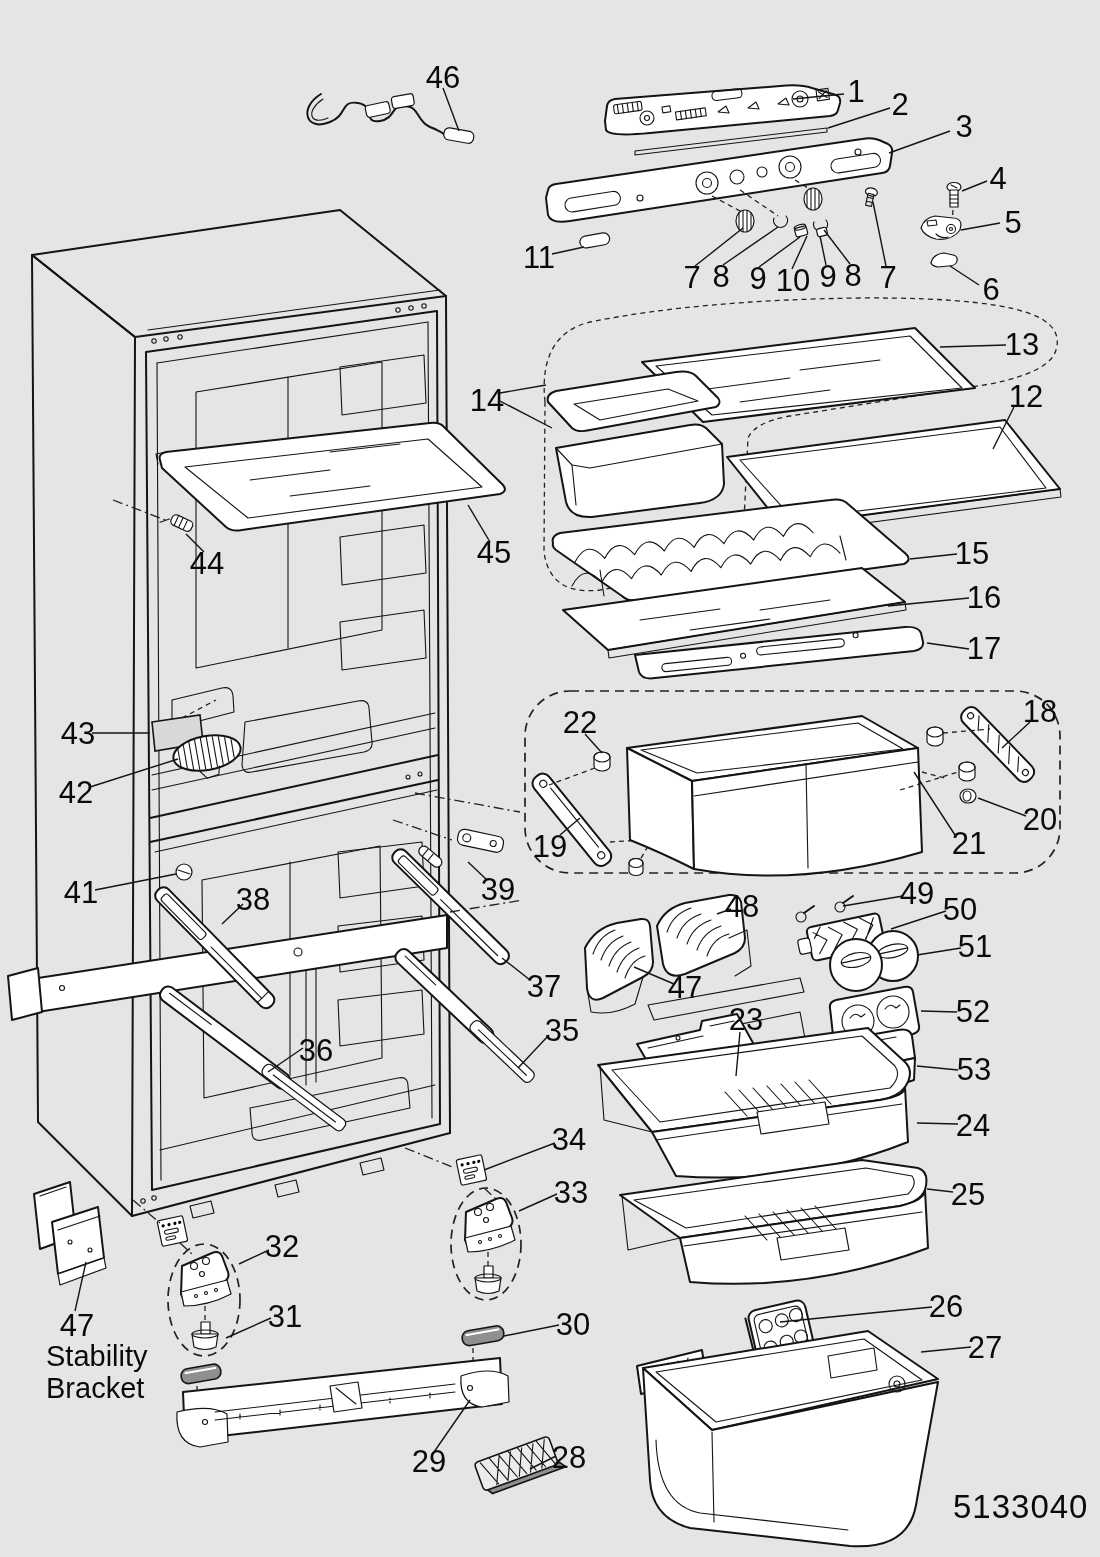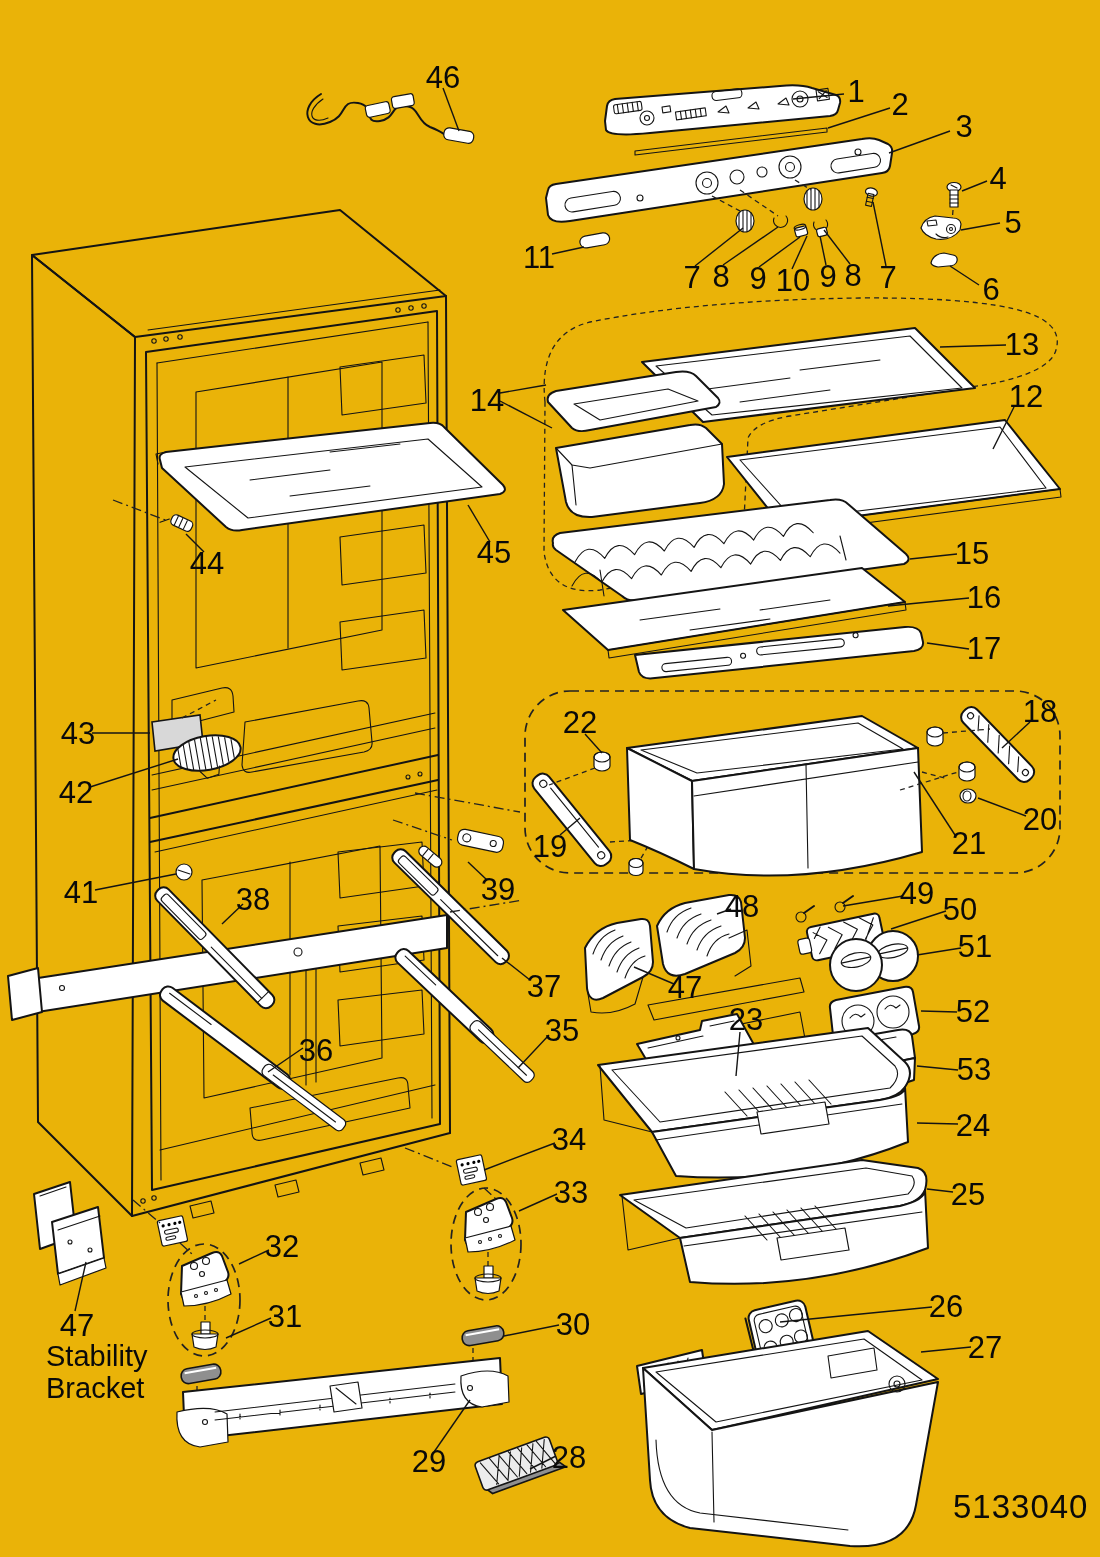--- a/index.html
+++ b/index.html
@@ -1,16 +1,16 @@
 <!DOCTYPE html>
 <html><head>
 <meta charset="utf-8">
 <style>
   html,body{margin:0;padding:0;background:#fff;}
-  .page{width:1100px;height:1557px;position:relative;background:#eab308;overflow:hidden;}
+  .page{width:1100px;height:1557px;position:relative;background:#e5e5e5;overflow:hidden;}
   svg{display:block;}
   .ln{fill:none;stroke:#141414;stroke-width:2;stroke-linejoin:round;stroke-linecap:round;}
   .thin{fill:none;stroke:#141414;stroke-width:1.1;stroke-linejoin:round;stroke-linecap:round;}
   .wfill{fill:#fff;stroke:#141414;stroke-width:2;stroke-linejoin:round;}
   .wfill-thin{fill:#fff;stroke:#141414;stroke-width:1.2;stroke-linejoin:round;}
   .gfill{fill:#d8d8d8;stroke:#141414;stroke-width:1.6;}
   .dkfill{fill:#8f8f8f;stroke:#141414;stroke-width:1.6;}
   .ltfill{fill:#ececec;stroke:#141414;stroke-width:1.6;}
   .lead{stroke:#141414;stroke-width:1.4;fill:none;}
   .dash{fill:none;stroke:#222;stroke-width:1.7;stroke-dasharray:9 6;}

